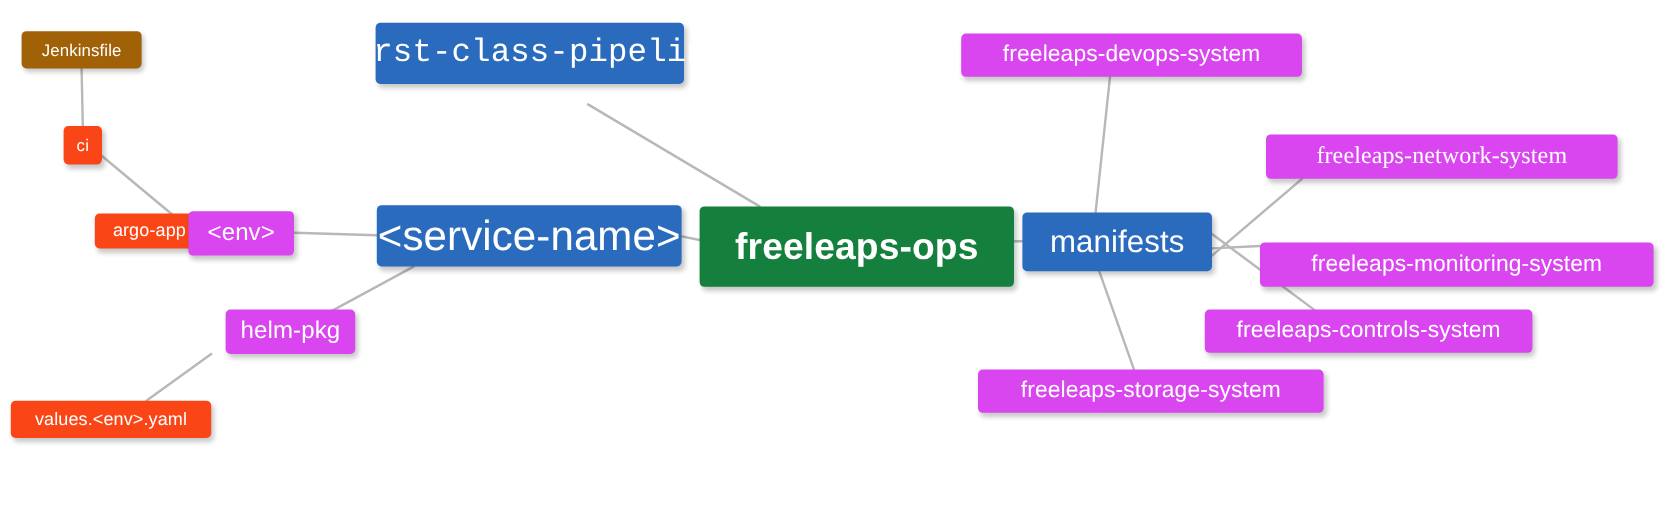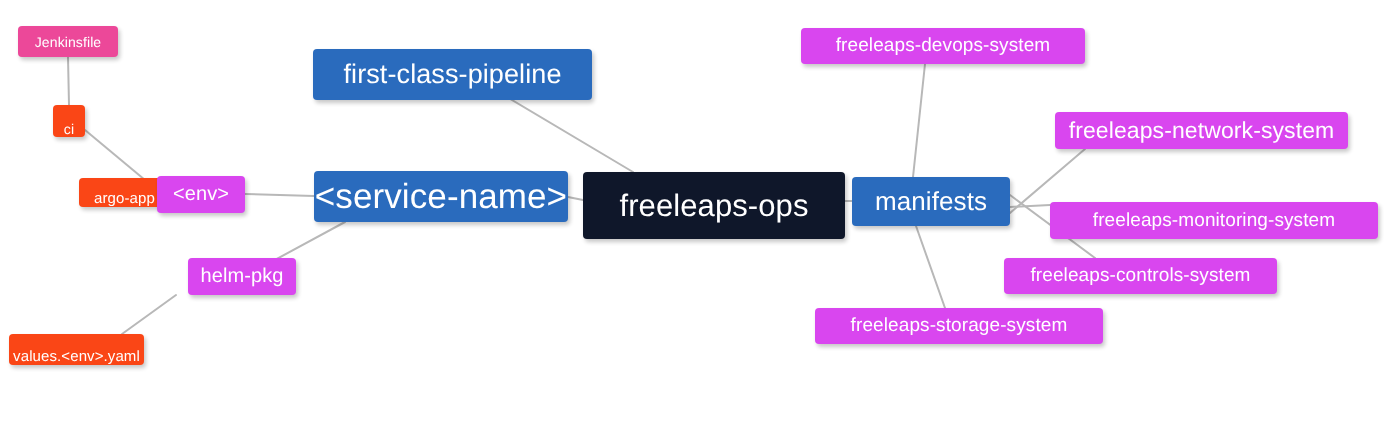--- a/index.html
+++ b/index.html
@@ -32,25 +32,25 @@
     display: flex;
     align-items: center;
     justify-content: center;
     border-radius: 4px;
     color: #ffffff;
     white-space: nowrap;
     letter-spacing: 0.1px;
     box-shadow: 2px 3px 4px rgba(0,0,0,0.22);
     text-rendering: geometricPrecision;
   }
-  .n-root   { background: #0f172a; }
+  .n-root   { background: #15803d; font-weight: bold; }
   .n-blue   { background: #2A6BBD; }
   .n-green  { background: #d946ef; }
-  .n-orange { background: #ec4899; }
-  .n-red    { background: #FA4616; align-items: flex-end; }
+  .n-orange { background: #a16207; }
+  .n-red    { background: #FA4616; }
 </style>
 </head>
 <body>
 
 <div id="canvas">
   <svg id="edge-layer" viewBox="0 0 1390 421" width="1390" height="421">
       <line x1="68" y1="57" x2="69" y2="105" stroke="#b8b8b8" stroke-width="2" stroke-linecap="round"></line>
       <line x1="85" y1="130" x2="157" y2="190" stroke="#b8b8b8" stroke-width="2" stroke-linecap="round"></line>
       <line x1="122" y1="193" x2="157" y2="194" stroke="#b8b8b8" stroke-width="2" stroke-linecap="round"></line>
       <line x1="245" y1="194" x2="314" y2="196" stroke="#b8b8b8" stroke-width="2" stroke-linecap="round"></line>
@@ -74,39 +74,39 @@
       </div>
       <div class="node n-red" style="left: 31px; top: 178px; width: 91px; height: 29px; font-size: 15px; margin-left: 48px;">
         <span>argo-app</span>
       </div>
       <div class="node n-green" style="left: 157px; top: 176px; width: 88px; height: 37px; font-size: 20px; text-align: center;">
         <span>&lt;env&gt;</span>
       </div>
       <div class="node n-green" style="left: 152px; top: 258px; width: 108px; height: 37px; font-size: 20px; margin-left: 36px;">
         <span>helm-pkg</span>
       </div>
-      <div class="node n-red" style="left: 9px; top: 334px; width: 135px; height: 31px; font-size: 15px;">
+      <div class="node n-red" style="left: 9px; top: 334px; width: 167px; height: 31px; font-size: 15px;">
         <span>values.&lt;env&gt;.yaml</span>
       </div>
-      <div class="node n-blue" style="left: 313px; top: 49px; width: 279px; height: 51px; font-size: 27px;">
+      <div class="node n-blue" style="left: 313px; top: 19px; width: 257px; height: 51px; font-size: 27px; font-family: Liberation Mono, monospace;">
         <span>first-class-pipeline</span>
       </div>
       <div class="node n-blue" style="left: 314px; top: 171px; width: 254px; height: 51px; font-size: 35px;">
         <span>&lt;service-name&gt;</span>
       </div>
       <div class="node n-root" style="left: 583px; top: 172px; width: 262px; height: 67px; font-size: 31px;">
         <span>freeleaps-ops</span>
       </div>
       <div class="node n-blue" style="left: 852px; top: 177px; width: 158px; height: 49px; font-size: 26px;">
         <span>manifests</span>
       </div>
       <div class="node n-green" style="left: 801px; top: 28px; width: 284px; height: 36px; font-size: 19px;">
         <span>freeleaps-devops-system</span>
       </div>
-      <div class="node n-green" style="left: 1055px; top: 112px; width: 293px; height: 37px; font-size: 23px;">
+      <div class="node n-green" style="left: 1055px; top: 112px; width: 293px; height: 37px; font-size: 20px; font-family: Liberation Serif, serif;">
         <span>freeleaps-network-system</span>
       </div>
       <div class="node n-green" style="left: 1050px; top: 186px; width: 328px; height: 37px; font-size: 19px; margin-top: 16px;">
         <span>freeleaps-monitoring-system</span>
       </div>
       <div class="node n-green" style="left: 1004px; top: 258px; width: 273px; height: 36px; font-size: 19px;">
         <span>freeleaps-controls-system</span>
       </div>
       <div class="node n-green" style="left: 815px; top: 308px; width: 288px; height: 36px; font-size: 19px;">
         <span>freeleaps-storage-system</span>

